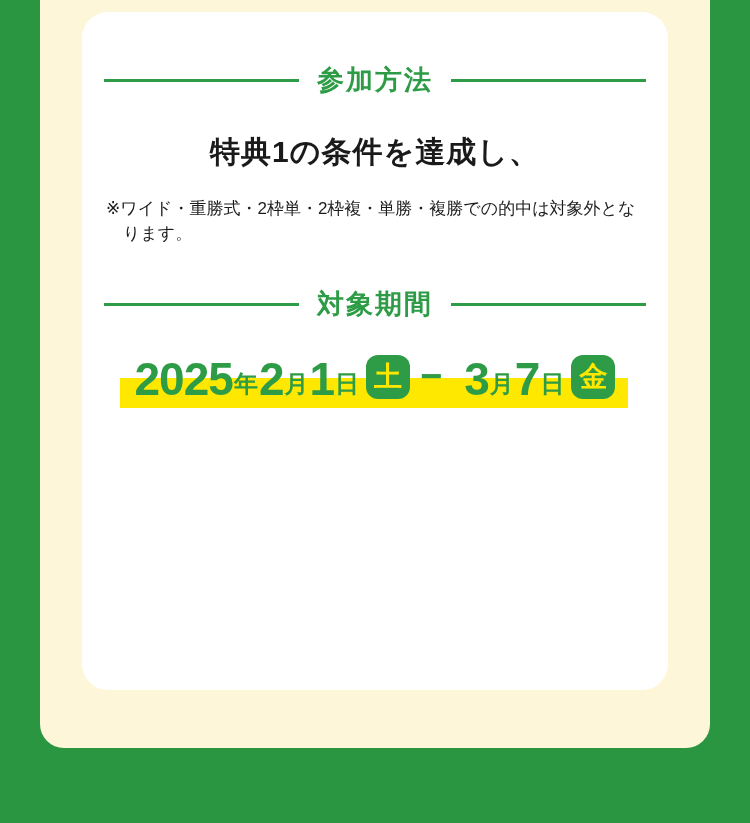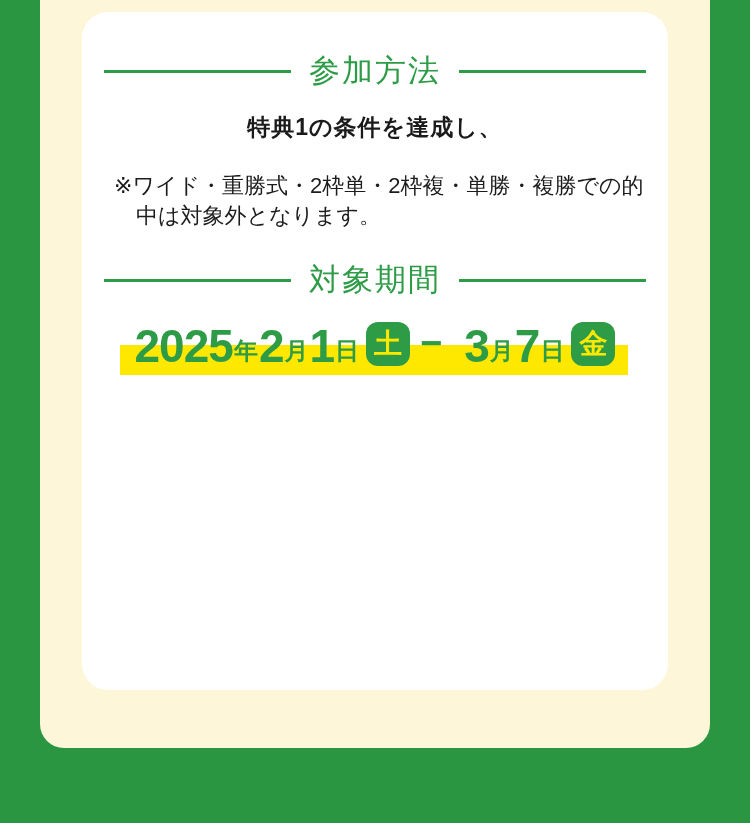--- a/index.html
+++ b/index.html
@@ -32,46 +32,46 @@
     border-radius:26px;
   }
   .section-heading{
     display:flex;align-items:center;
     padding:0 22px;
   }
   .section-heading .rule{
     flex:1;height:3px;background:var(--green);
   }
   .section-heading .title{
-    margin:4px 18px;
-    font-size:31px;font-weight:400;
+    margin:16px 18px;
+    font-size:27px;font-weight:700;
     color:var(--green);
     letter-spacing:2px;
     white-space:nowrap;
   }
   .h-participation{margin-top:34px;}
   .h-period{margin-top:24px;text-align:right;}
   .h-announcement{margin-top:36px;}
 
   .main-text{
-    margin-top:13px;
+    margin-top:20px;
     text-align:center;
-    font-size:23px;font-weight:700;
+    font-size:30px;font-weight:700;
     line-height:36px;
     letter-spacing:1px;
     color:var(--ink);
   }
   .main-text .hl{
     background:var(--yellow);
     padding:3px 2px;
   }
   .notes{
-    margin:26px 24px 0 32px;
-    font-size:22px;
-    line-height:30px;
+    margin:26px 24px 0 24px;
+    font-size:17px;
+    line-height:25px;
     color:#1c1c1c;
   }
   .note{
     padding-left:1em;
     text-indent:-1em;
     margin-bottom:2px;
   }
   .date-banner{
     position:relative;
     margin-top:10px;

